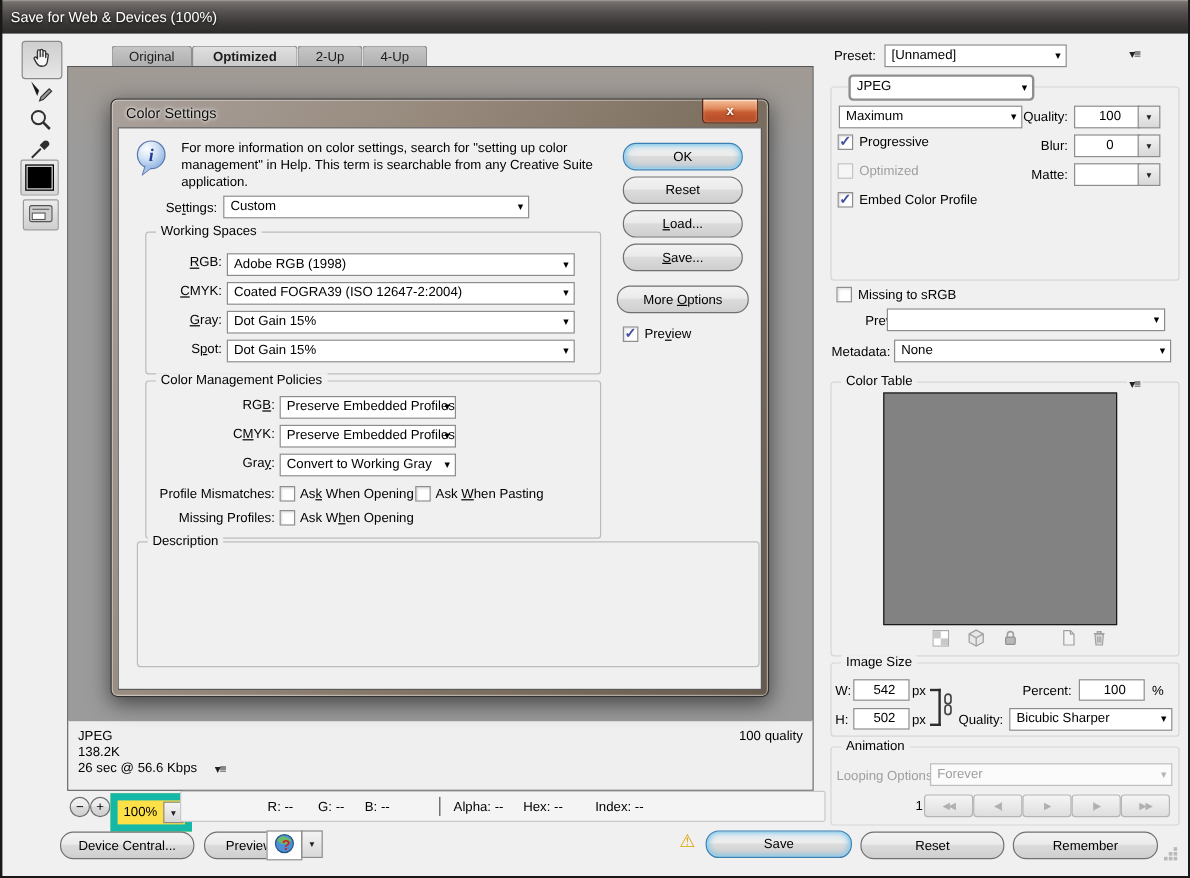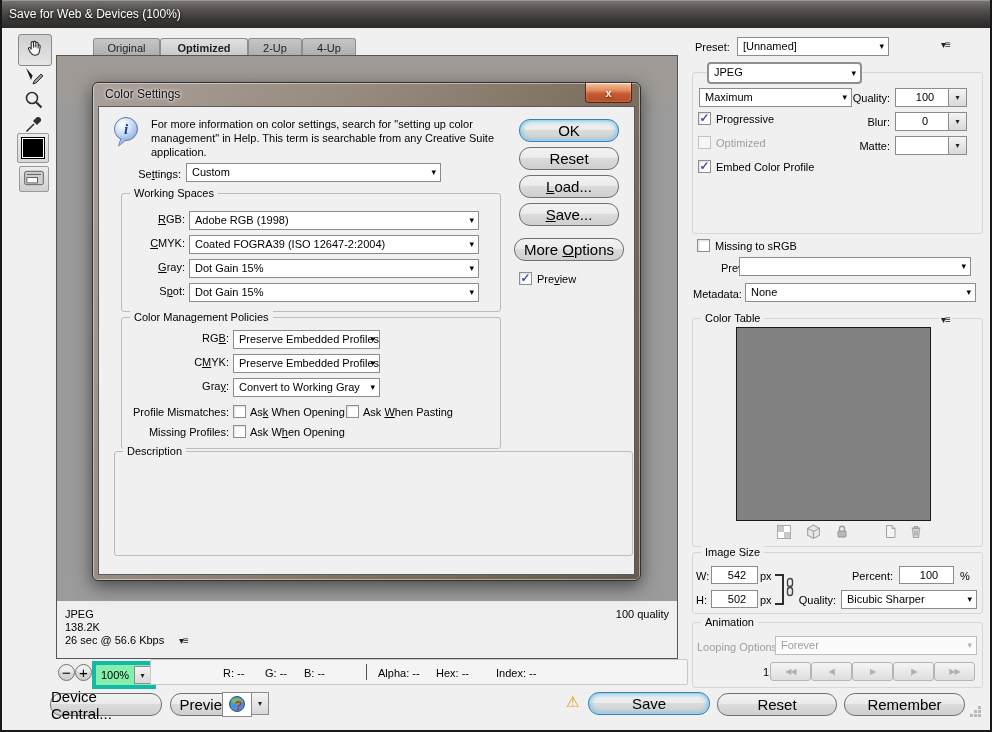--- a/index.html
+++ b/index.html
@@ -18,21 +18,21 @@
   
   .tab{position:absolute;top:38px;height:17px;border:1px solid #8e8e8e;border-bottom:none;
     border-radius:3px 3px 0 0;background:linear-gradient(#c6c6c6,#aeaeae);
     display:flex;align-items:center;justify-content:center;color:#1d1d1d;}
   .tab.active{background:linear-gradient(#e0e0e0,#c9c9c9);font-weight:bold;}
   
   .canvas{position:absolute;left:56px;top:55px;width:620px;height:602px;border:1px solid #565656;
     background:linear-gradient(180deg,#a19a94,#9b9b9b 12%);}
   .cstat{position:absolute;left:0;right:0;bottom:0;height:57px;background:#efefef;border-top:1px solid #9a9a9a;}
   
-  .btn{position:absolute;display:flex;align-items:center;justify-content:center;font-size:15px;
+  .btn{position:absolute;display:flex;align-items:center;justify-content:center;font-size:11px;
     border:1px solid #707070;border-radius:11px;color:#000;
     background:linear-gradient(#f2f2f2,#ebebeb 45%,#dbdbdb 50%,#cfcfcf);}
   .btn.def{border-color:#3c7fb1;box-shadow:inset 0 0 0 1px #9cd3ef, inset 0 0 5px 1px #6fc0ea;}
   
   .combo{position:absolute;background:#fff;border:1px solid #8c8c8c;line-height:17px;padding-left:5px;font-size:11px;white-space:nowrap;overflow:hidden;}
   .combo .arr{position:absolute;right:4px;top:0;line-height:17px;font-size:9px;color:#000;}
   .combo.dis{border-color:#bdbdbd;color:#9f9f9f;background:#fbfbfb;}
   .combo.dis .arr{color:#b5b5b5;}
   .fld{position:absolute;background:#fff;border:1px solid #8c8c8c;line-height:16px;padding-left:5px;font-size:11px;text-align:center;}
   .spn{position:absolute;width:17px;border:1px solid #8c8c8c;background:linear-gradient(#f4f4f4,#d8d8d8);
@@ -334,21 +334,21 @@
   <div class="pbtn" style="left:934px;top:662px;">
       <span>▶▶</span>
     </div>
 
   <div class="btn" style="left:58px;top:664px;width:15px;height:15px;">
       <span>−</span>
     </div>
   <div class="btn" style="left:75px;top:664px;width:15px;height:15px;">
       <span>+</span>
     </div>
-  <div class="abs" style="left:92px;top:661px;width:56px;height:20px;background:#86efac;border:4px solid #14b8a6;">
+  <div class="abs" style="left:92px;top:661px;width:56px;height:20px;background:#fde047;border:6px solid #14b8a6;">
     <span class="t" style="left:0;right:18px;top:4px;text-align:center;">100%</span>
     <div class="spn" style="right:1px;top:1px;height:16px;width:15px;">
         <span>▾</span>
       </div>
   </div>
   <div class="abs" style="left:150px;top:659px;width:536px;height:24px;background:#f4f4f4;border:1px solid #c8c8c8;border-radius:2px;">
     <span class="t" style="left:72px;top:7px;"><span>R:</span> <span>--</span></span>
     <span class="t" style="left:114px;top:7px;"><span>G:</span> <span>--</span></span>
     <span class="t" style="left:153px;top:7px;"><span>B:</span> <span>--</span></span>
     <div class="abs" style="left:215px;top:4px;width:1px;height:16px;background:#555;"></div>

